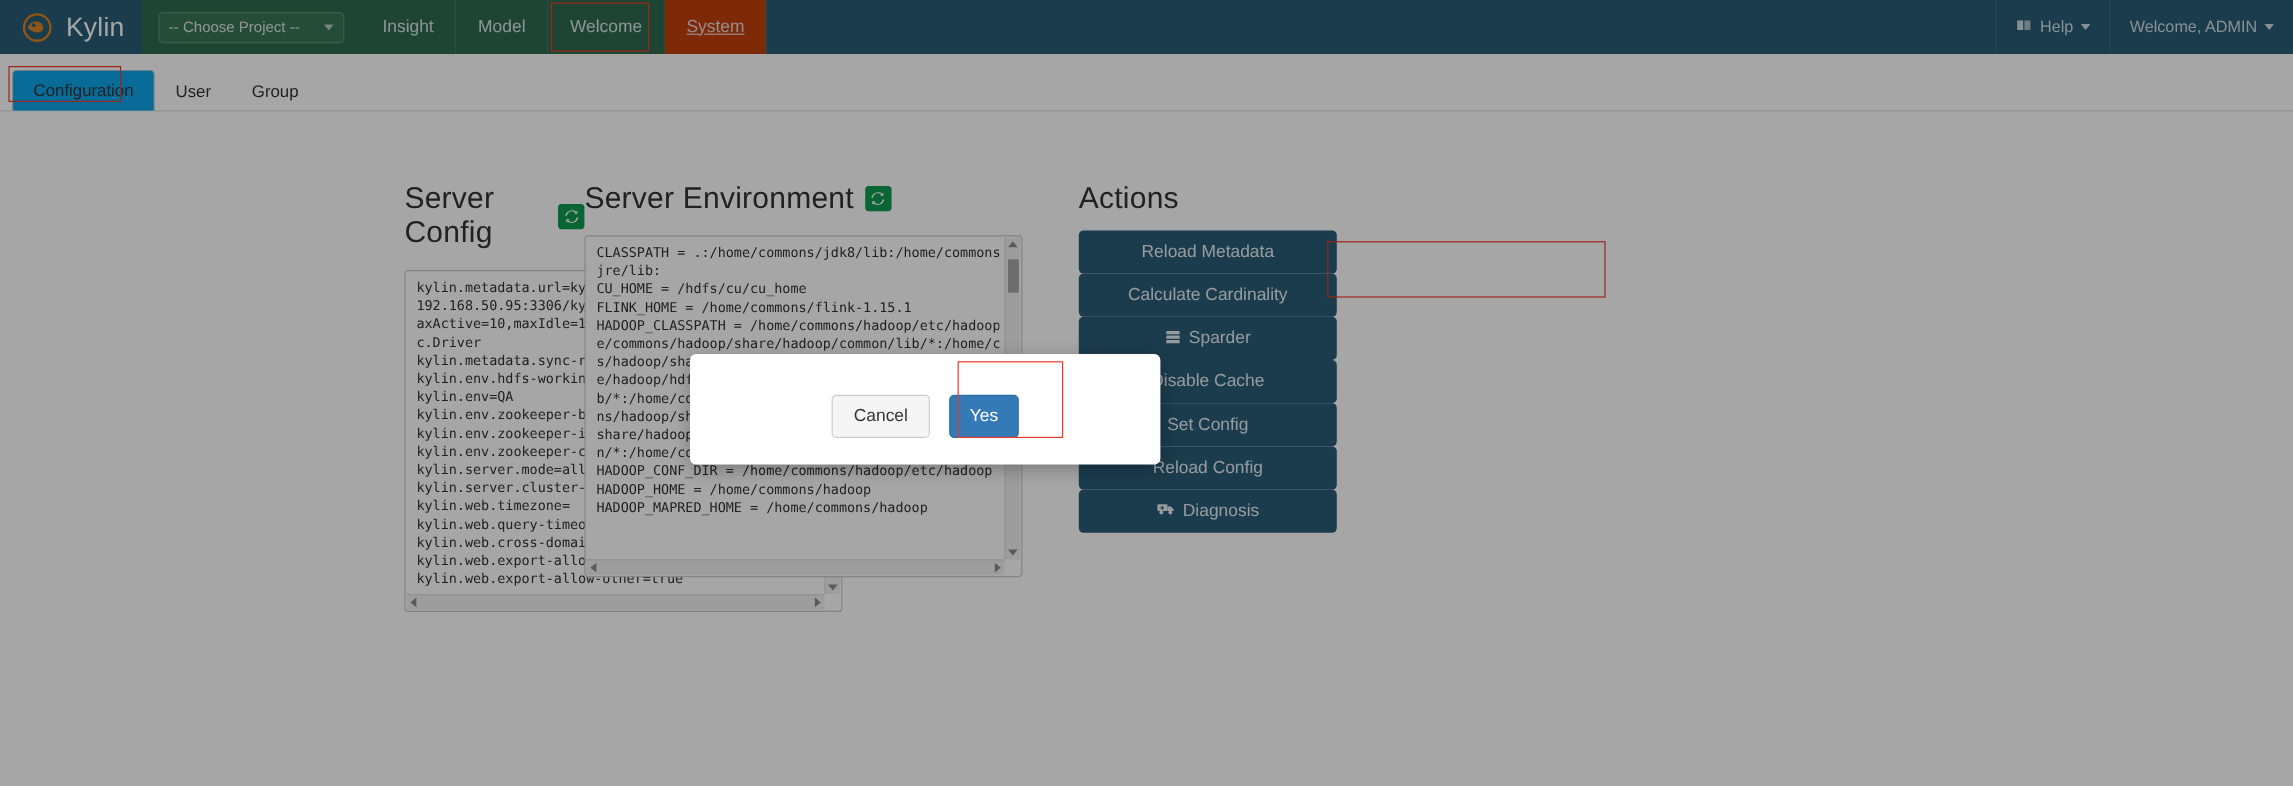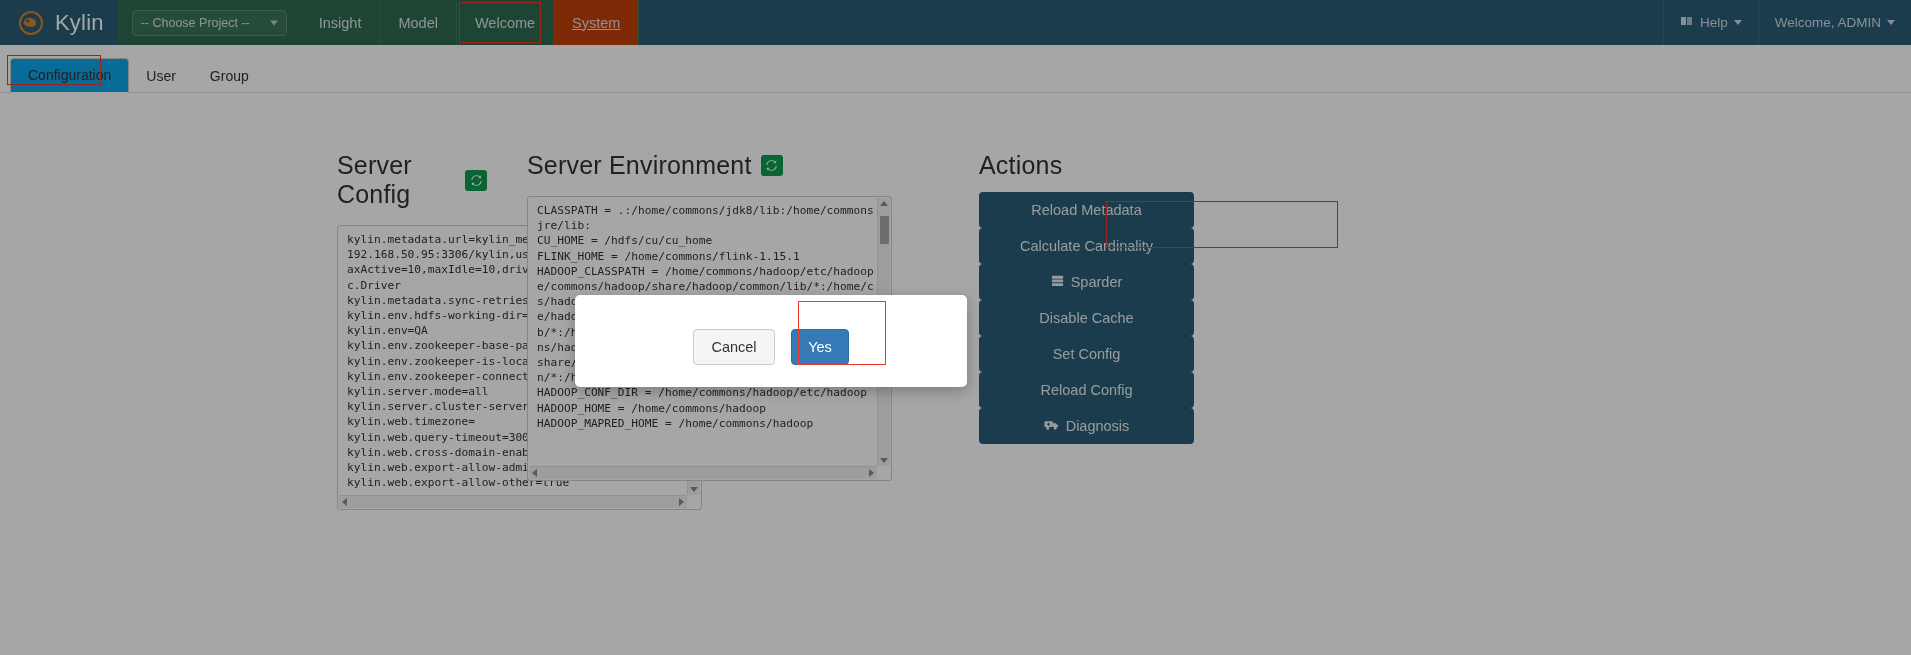--- a/index.html
+++ b/index.html
@@ -130,21 +130,20 @@
   .main {
     position: relative;
     height: calc(655px - 45px - 48px);
     background: #ffffff;
     padding-top: 58px;
   }
   .cols {
     display: flex;
     align-items: flex-start;
     padding: 0 12px;
-    gap: 40px;
   }
   .col-config { width: 475px; padding-left: 325px; }
   .col-env { width: 390px; }
   .col-actions { width: 255px; padding-left: 22px; }
 
   .sec-title {
     font-size: 25px;
     color: #333333;
     font-weight: normal;
     margin: 0 0 16px 0;

